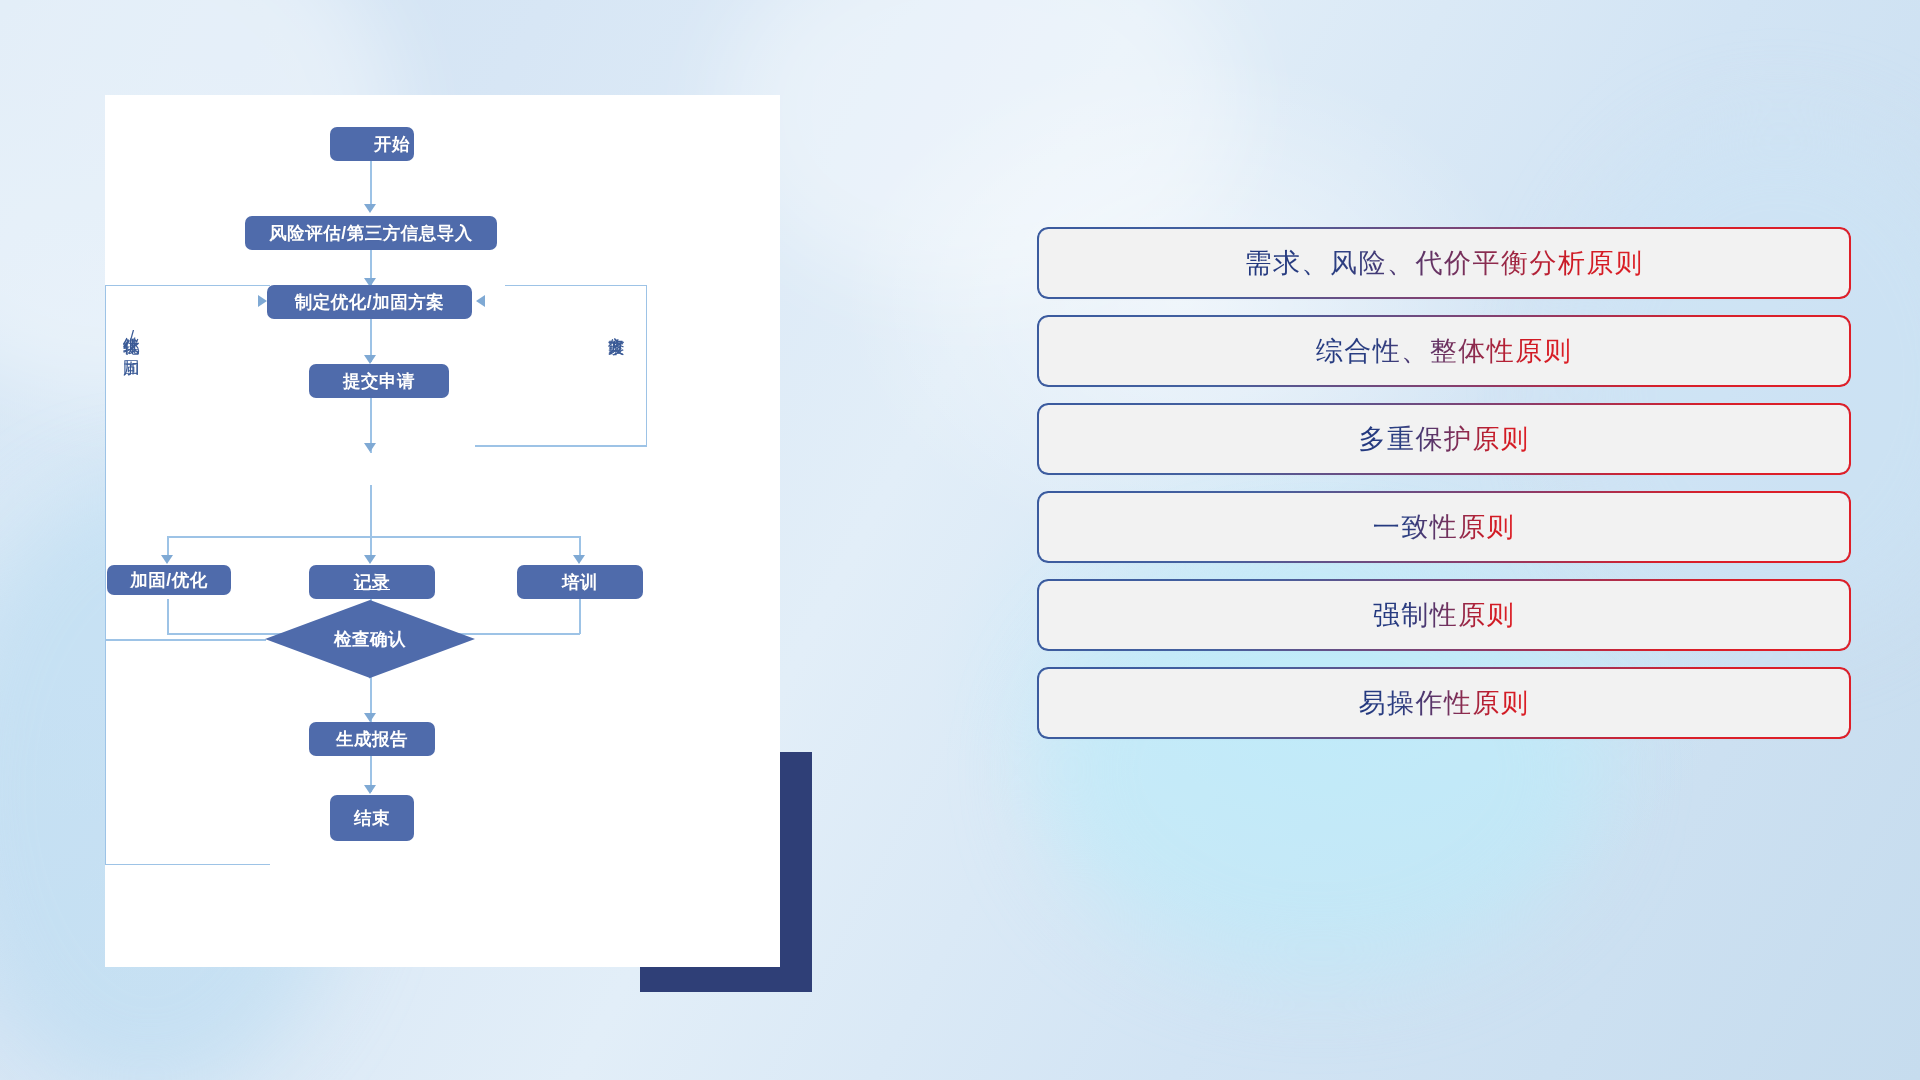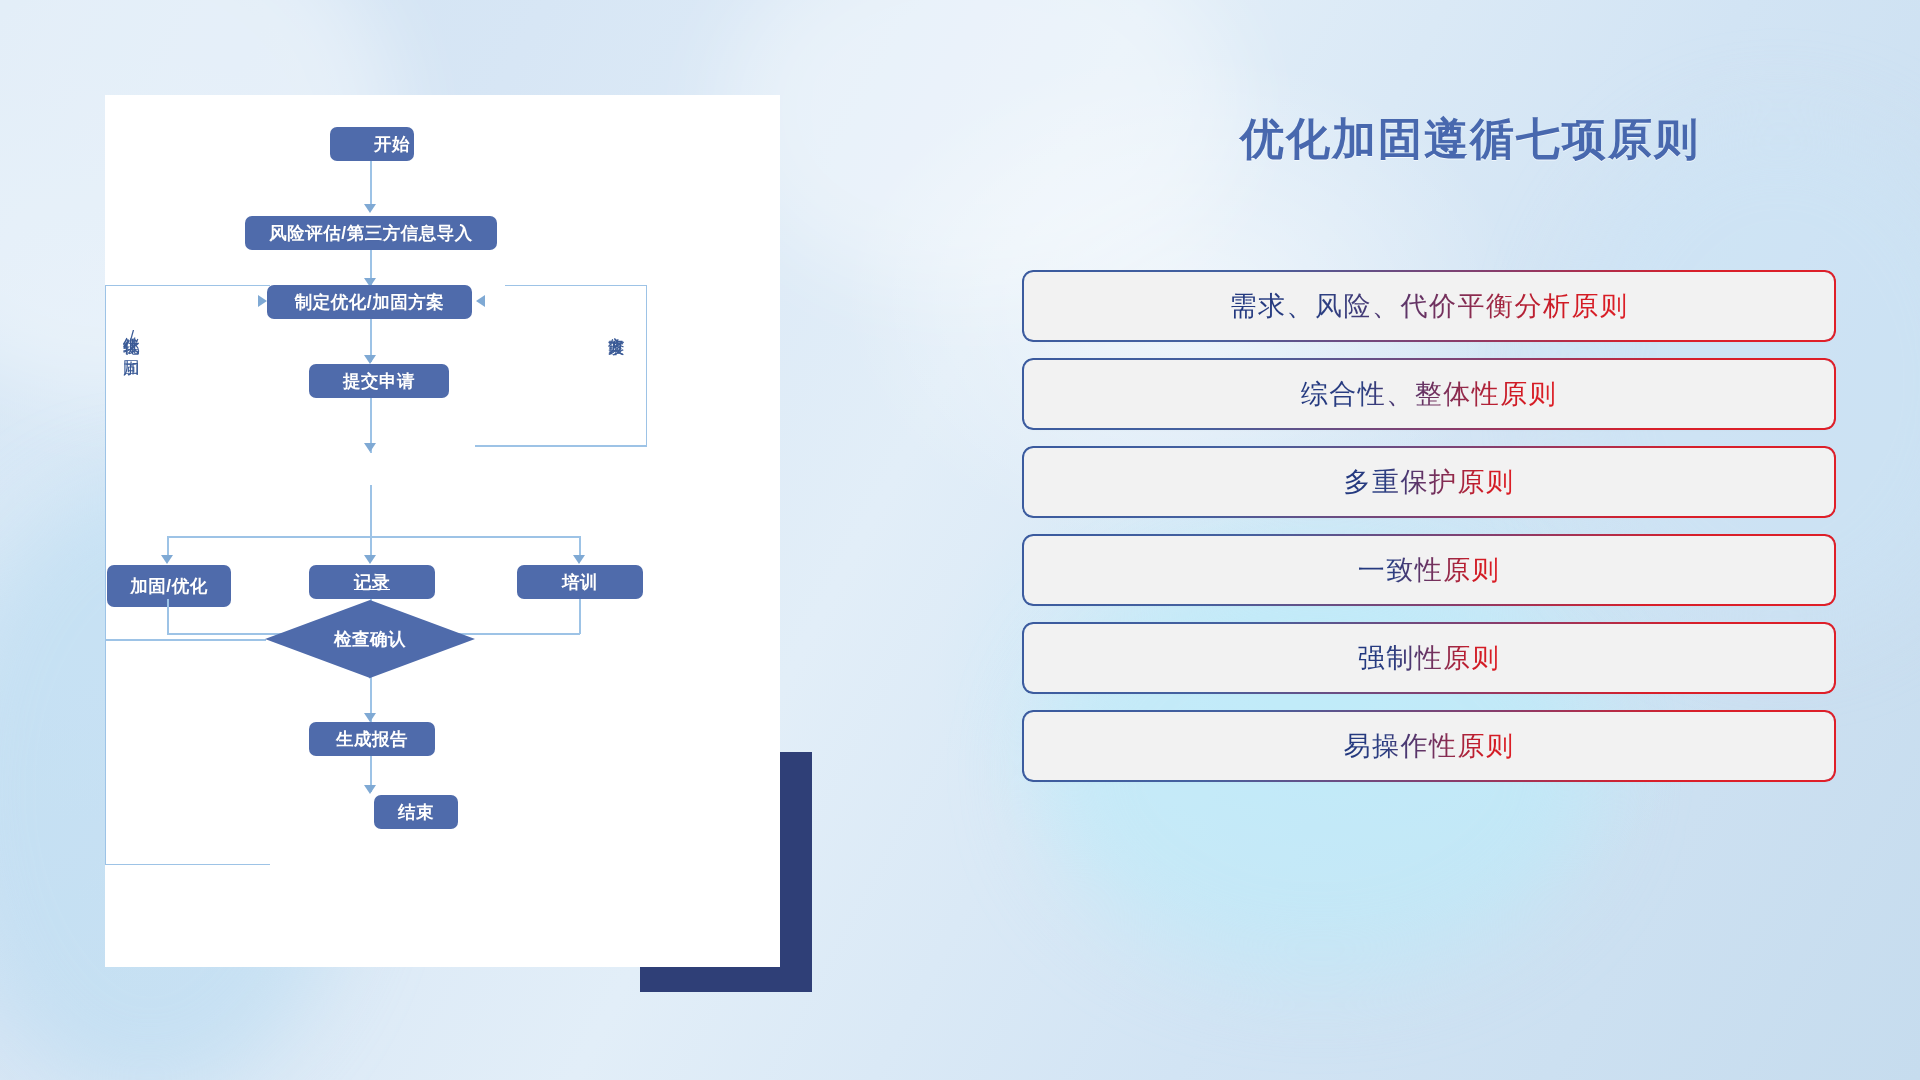--- a/index.html
+++ b/index.html
@@ -59,21 +59,21 @@
   .arrow.left { border-top: 6.5px solid transparent; border-bottom: 6.5px solid transparent; border-right: 9px solid #7fa9d4; }
   .arrow.right { border-top: 6.5px solid transparent; border-bottom: 6.5px solid transparent; border-left: 9px solid #7fa9d4; }
 
   
   .right-pane { position: absolute; left: 1000px; top: 0; width: 920px; height: 1080px; }
   .panel-title {
     position: absolute; left: 150px; top: 110px; width: 640px; text-align: center;
     font-size: 44px; font-weight: 700; letter-spacing: 2px; color: #4868ae;
     text-shadow: 0 1px 0 rgba(255,255,255,.6);
   }
-  .cards { position: absolute; left: 24px; top: 229px; width: 810px; margin-top: 43px; }
+  .cards { position: absolute; left: 39px; top: 229px; width: 810px; }
   .pcard {
     position: relative; height: 68px; margin-bottom: 20px; border-radius: 10px;
     background: #f2f2f2;
     display: flex; align-items: center; justify-content: center;
     box-shadow: 0 1px 3px rgba(60,80,130,.10);
   }
   .pcard::before {
     content: ""; position: absolute; inset: -1.6px; border-radius: 11px; padding: 1.6px;
     background: linear-gradient(125deg, #3a5a9e 0%, #45619f 26%, #8a3c6a 56%, #d81f2a 78%, #e01f28 100%);
     -webkit-mask: linear-gradient(#000 0 0) content-box, linear-gradient(#000 0 0);
@@ -139,21 +139,21 @@
 
     <div class="conn v" style="left:265px; top:390px; height:52px;"></div>
     <div class="conn h" style="left:62px; top:441px; width:413px;"></div>
     <div class="conn v" style="left:62px; top:441px; height:25px;"></div>
     <div class="arrow down" style="left:56px; top:460px;"></div>
     <div class="conn v" style="left:265px; top:441px; height:25px;"></div>
     <div class="arrow down" style="left:259px; top:460px;"></div>
     <div class="conn v" style="left:474px; top:441px; height:25px;"></div>
     <div class="arrow down" style="left:468px; top:460px;"></div>
 
-    <div class="node" style="left:2px; top:470px; width:124px; height:42px;">
+    <div class="node" style="left:2px; top:470px; width:124px; height:30px;">
       <span>加固/优化</span>
     </div>
     <div class="node" style="left:204px; top:470px; width:126px; height:34px;text-decoration:underline;">
       <span>记录</span>
     </div>
     <div class="node" style="left:412px; top:470px; width:126px; height:34px;">
       <span>培训</span>
     </div>
 
     <div class="conn v" style="left:62px; top:504px; height:35px;"></div>
@@ -180,32 +180,31 @@
 
     <div class="conn v" style="left:265px; top:583px; height:45px;"></div>
     <div class="arrow down" style="left:259px; top:618px;"></div>
 
     <div class="node" style="left:204px; top:627px; width:126px; height:34px;">
       <span>生成报告</span>
     </div>
     <div class="conn v" style="left:265px; top:661px; height:36px;"></div>
     <div class="arrow down" style="left:259px; top:690px;"></div>
 
-    <div class="node" style="left:225px; top:700px; width:84px; height:34px;margin-left:44px;">
+    <div class="node" style="left:225px; top:700px; width:84px; height:46px;">
       <span>结束</span>
     </div>
 
     <div class="vlabel" style="left:18px; top:228px; height:140px;">继续优化/加固</div>
     <div class="vlabel" style="left:503px; top:228px; height:100px;">方案修改</div>
 
   </div>
 </div>
 
 <div class="right-pane">
-  <div class="panel-title">优化加固遵循七项原则</div>
 
   <div class="cards">
     <div class="pcard">
       <span class="pcard-text">需求、风险、代价平衡分析原则</span>
     </div>
     <div class="pcard">
       <span class="pcard-text">综合性、整体性原则</span>
     </div>
     <div class="pcard">
       <span class="pcard-text">多重保护原则</span>

